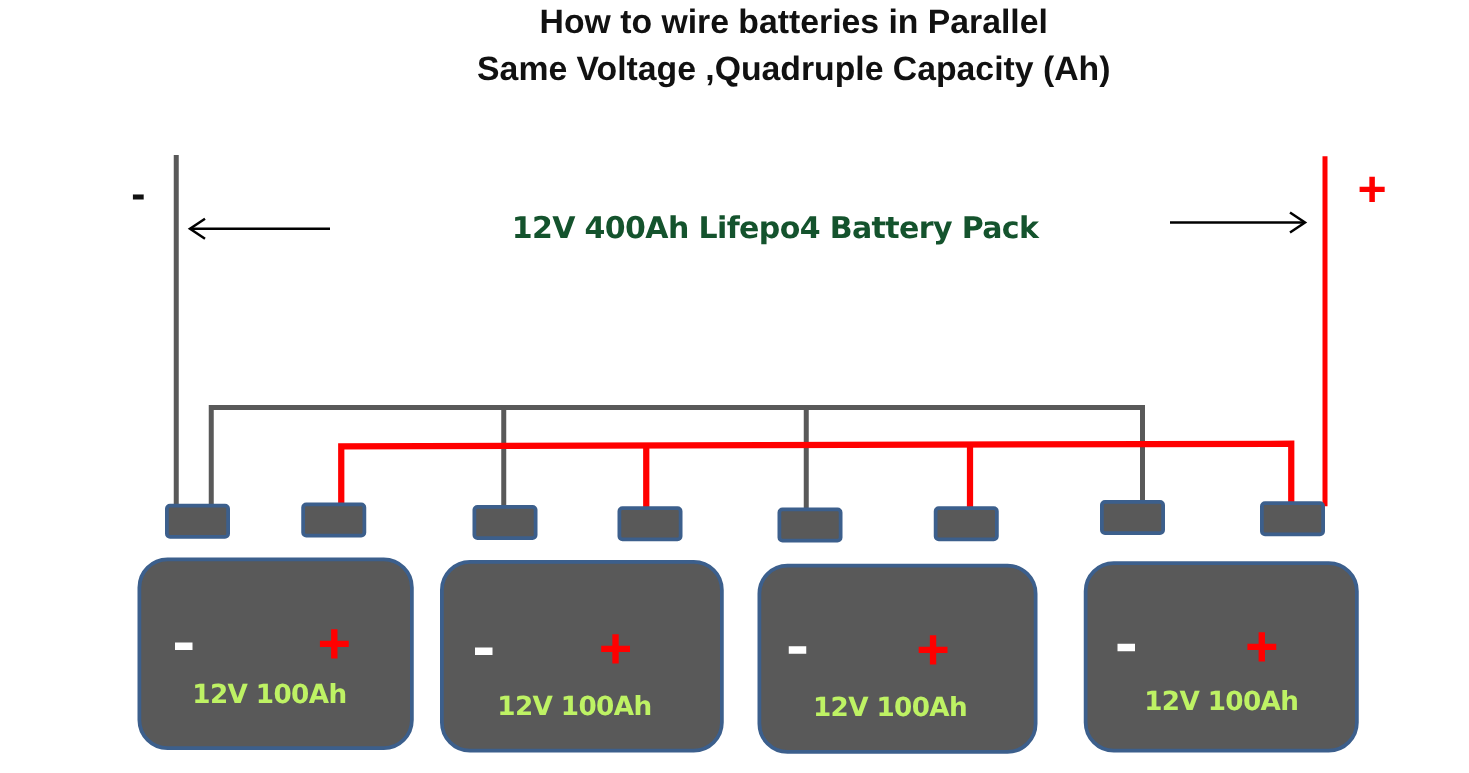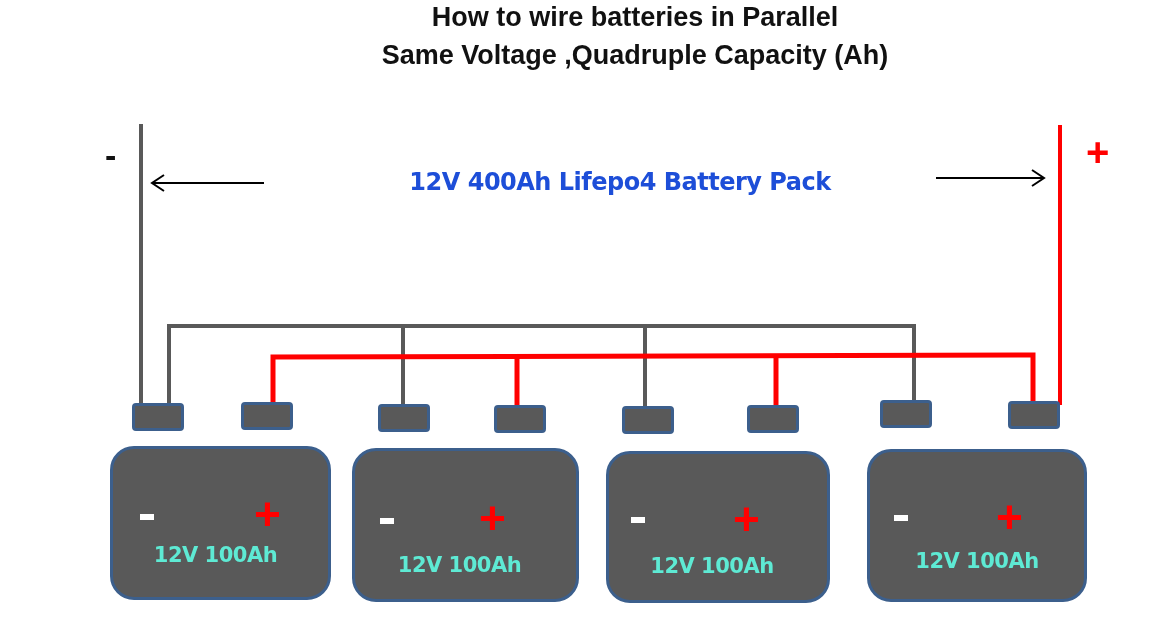--- a/index.html
+++ b/index.html
@@ -1,28 +1,28 @@
 <!DOCTYPE html>
 <html><head>
 <meta charset="utf-8">
 <style>
   html, body { margin: 0; padding: 0; background: #ffffff; }
   body { width: 1175px; height: 618px; position: relative; overflow: hidden; font-family: "Liberation Sans", sans-serif; }
   .title { position: absolute; left: 0; width: 1270px; text-align: center; font-weight: bold; font-size: 27px; color: #111; font-family: "Liberation Sans", sans-serif; }
   #t1 { top: 2px; }
   #t2 { top: 40px; }
-  .pack-label { position: absolute; left: 380px; width: 480px; text-align: center; top: 168px; font-size: 24px; font-weight: bold; color: #1d4ed8; font-family: "DejaVu Sans", sans-serif; letter-spacing: -0.5px; }
+  .pack-label { position: absolute; left: 380px; width: 480px; text-align: center; top: 168px; font-size: 24px; font-weight: bold; color: #14532d; font-family: "DejaVu Sans", sans-serif; letter-spacing: -0.5px; }
   .main-sign { position: absolute; font-weight: bold; font-family: "Liberation Sans", sans-serif; }
   #main-neg { left: 105px; top: 136px; font-size: 34px; color: #111; }
   #main-pos { left: 1086px; top: 130px; font-size: 40px; color: #ff0000; }
   svg { position: absolute; left: 0; top: 0; }
   .battery { position: absolute; background: #595959; border: 3px solid #3c5f8c; border-radius: 24px; box-sizing: border-box; }
   .batt-neg { position: absolute; width: 14px; height: 6px; background: #fff; }
   .batt-pos { position: absolute; font-size: 46px; font-weight: bold; color: #ff0000; line-height: 1; }
-  .batt-label { position: absolute; width: 100%; text-align: center; color: #5eead4; font-weight: bold; font-size: 21px; font-family: "DejaVu Sans", sans-serif; letter-spacing: -0.5px; }
+  .batt-label { position: absolute; width: 100%; text-align: center; color: #bef264; font-weight: bold; font-size: 21px; font-family: "DejaVu Sans", sans-serif; letter-spacing: -0.5px; }
   .terminal { position: absolute; width: 52px; height: 28px; background: #595959; border: 3px solid #3c5f8c; border-radius: 4px; box-sizing: border-box; }
 </style>
 </head>
 <body>
 
 <div class="title" id="t1">How to wire batteries in Parallel</div>
 <div class="title" id="t2">Same Voltage ,Quadruple Capacity (Ah)</div>
 
 <svg width="1175" height="618">
 

